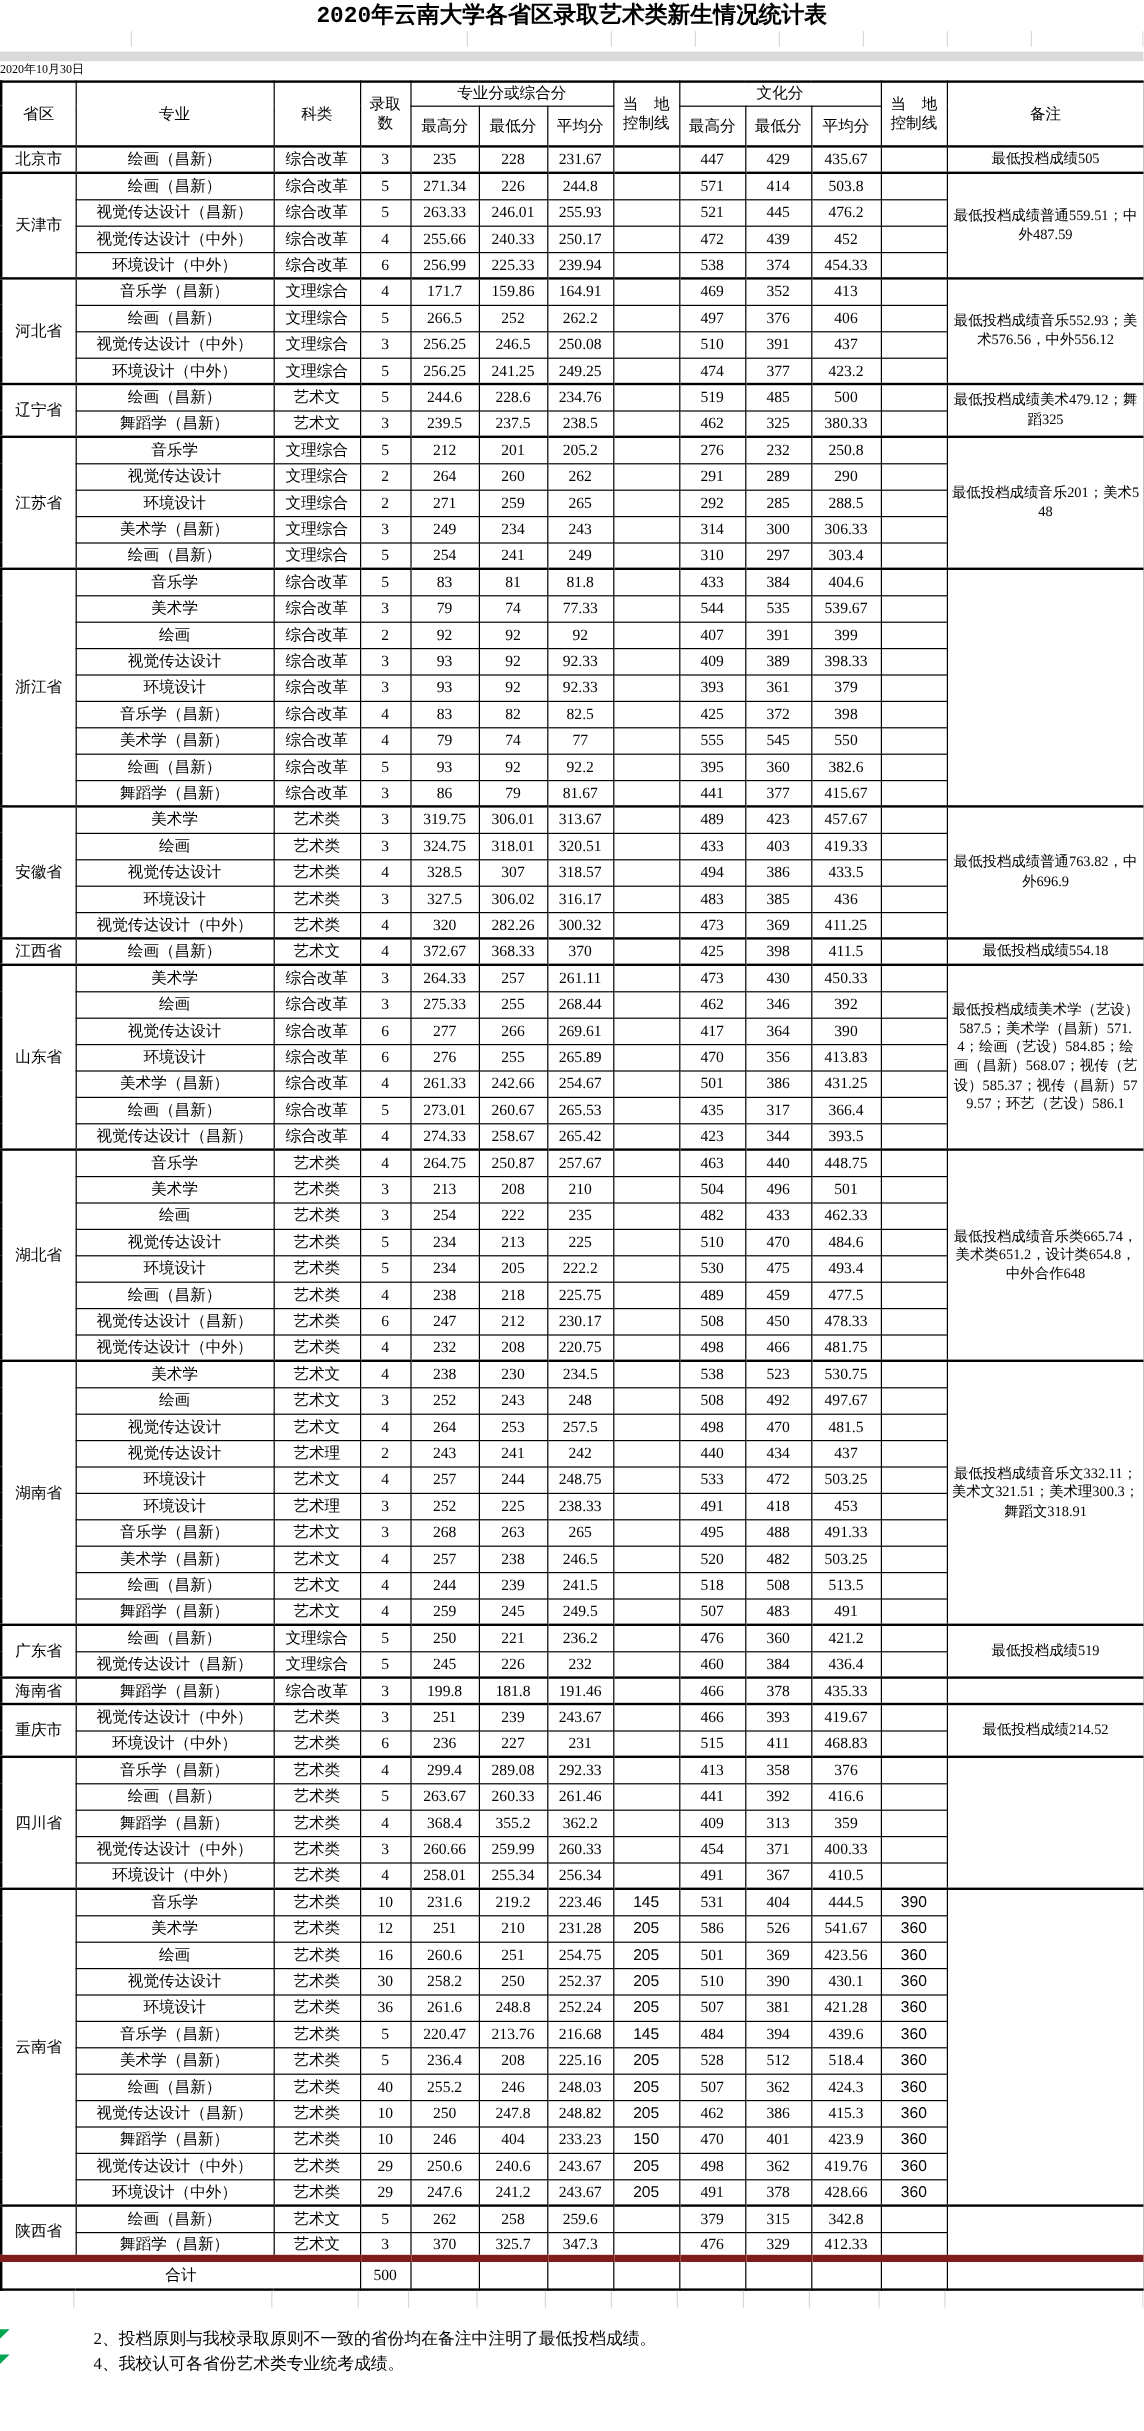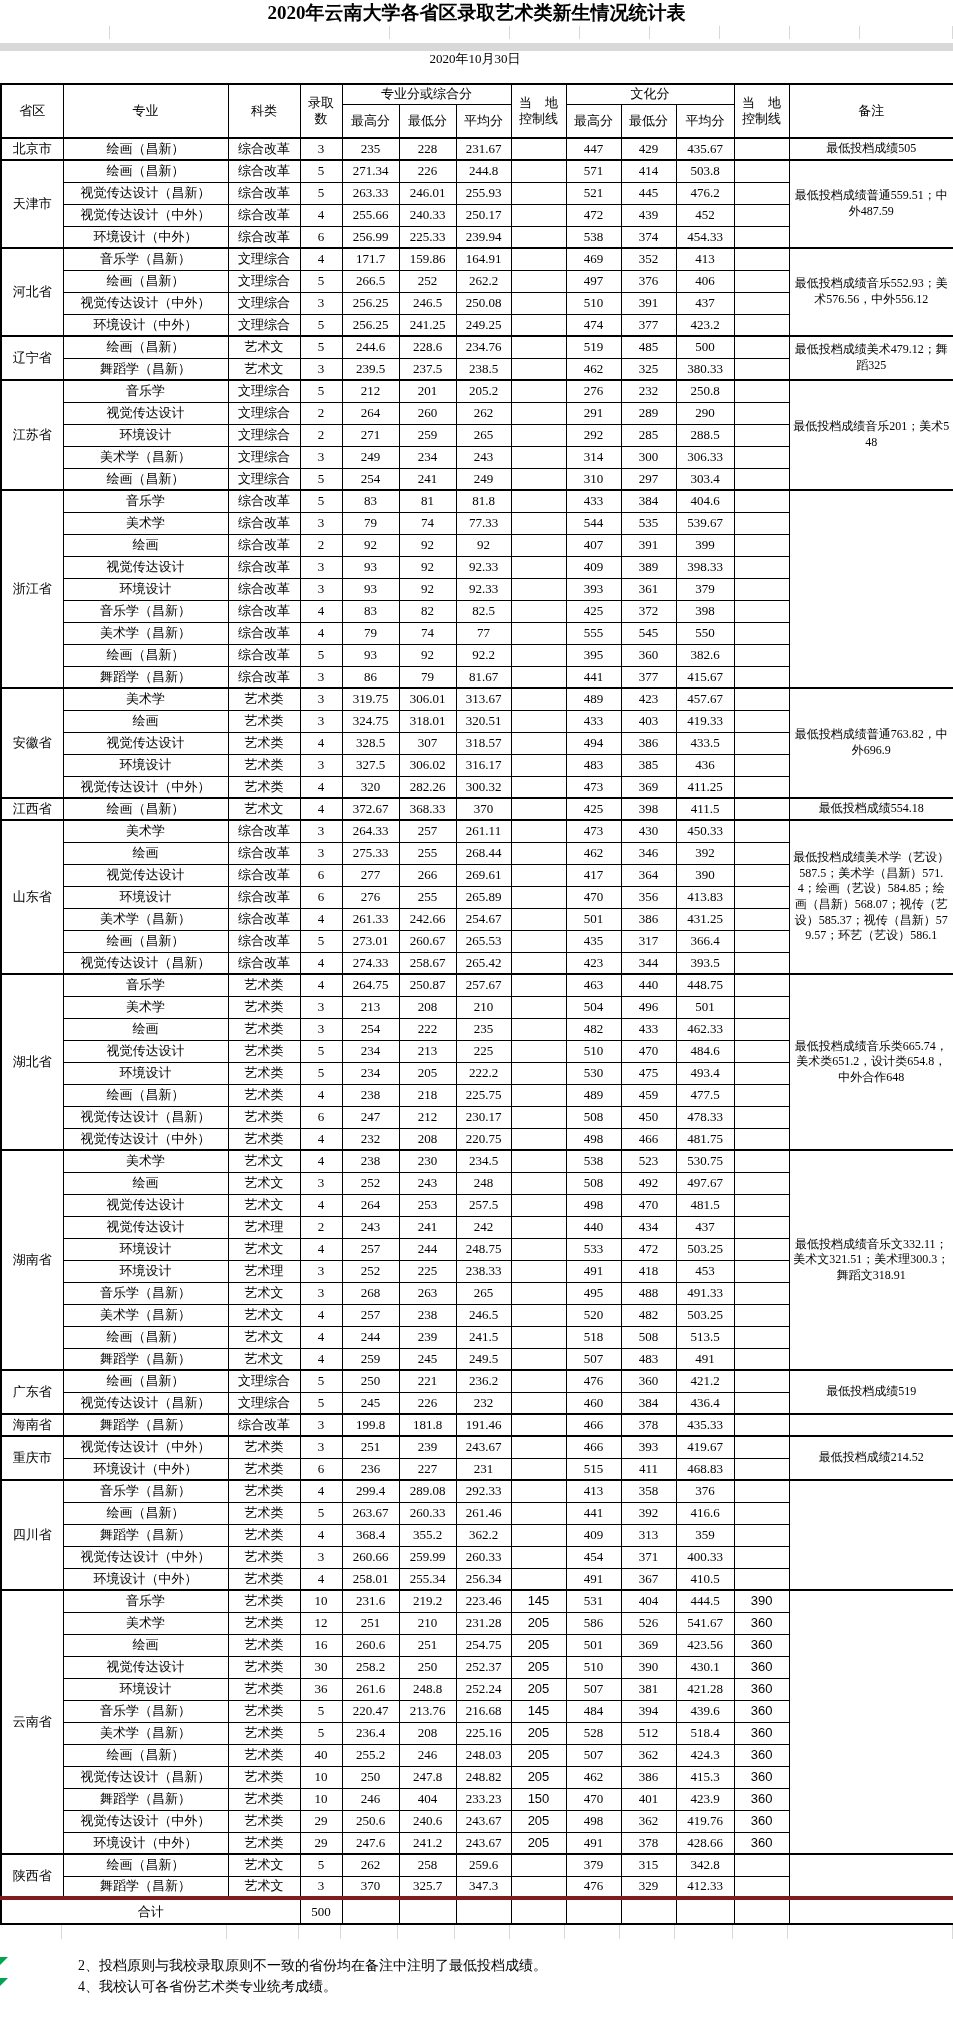--- a/index.html
+++ b/index.html
@@ -1,35 +1,35 @@
 <!DOCTYPE html>
 <html><head>
 <meta charset="utf-8">
 <style>
   * { margin:0; padding:0; box-sizing:border-box; }
   body { background:#fff; }
   .sheet { width:953px; height:2026px; background:#fff; font-family:"Liberation Serif", serif; color:#000; overflow:hidden; position:relative; }
-  .title { height:26px; line-height:26px; text-align:center; font-family:Liberation Serif, serif; font-weight:bold; font-size:19px; }
+  .title { height:26px; line-height:26px; text-align:center; font-family:Liberation Mono, monospace; font-weight:bold; font-size:19px; }
   .strip { display:flex; }
   .strip.top { height:13px; }
   .strip.bottom { height:14px; }
   .strip div { height:100%; border-right:1px solid #d8d8d8; }
   .grayband { height:8px; margin-top:4px; }
-  .date-row { height:32px; line-height:16px; text-align:center; font-size:13px; padding-right:3px; }
+  .date-row { height:16px; line-height:16px; text-align:left; font-size:10px; padding-right:3px; }
   table { width:953px; table-layout:fixed; border-collapse:collapse; border:2px solid #000; }
   th, td { border:1px solid #000; text-align:center; vertical-align:middle; font-size:13px; font-weight:normal; padding:0 2px; overflow:hidden; line-height:1.2; word-break:break-all; }
   thead tr.r1 { height:20px; }
   thead tr.r2 { height:34px; }
   tbody tr { height:22px; }
   tr.grp td { border-top:2px solid #000; }
   td.ctl-val { font-weight:normal; font-family:"Liberation Sans", sans-serif; font-size:13px; }
   td.remark-cell { font-size:12px; line-height:1.3; padding:0 3px; }
   td.prov { font-size:13px; }
   tr.total-row { height:26px; }
-  tr.total-row td { border-top:4px solid #7f1d1d; }
+  tr.total-row td { border-top:6px solid #7f1d1d; }
   .notes { margin-top:16px; font-size:14px; }
   .note-line { position:relative; height:21px; line-height:21px; white-space:nowrap; overflow:hidden; }
   .note-line .txt { display:inline-block; }
   .note-line.first .txt { padding-left:0; }
   .note-line:not(.first) .txt { padding-left:42px;margin-left:36px; }
   .marker { position:absolute; left:0; top:2px; width:0; height:0; border-top:8px solid #00a550; border-right:8px solid transparent; }
 </style>
 </head>
 <body>
 

